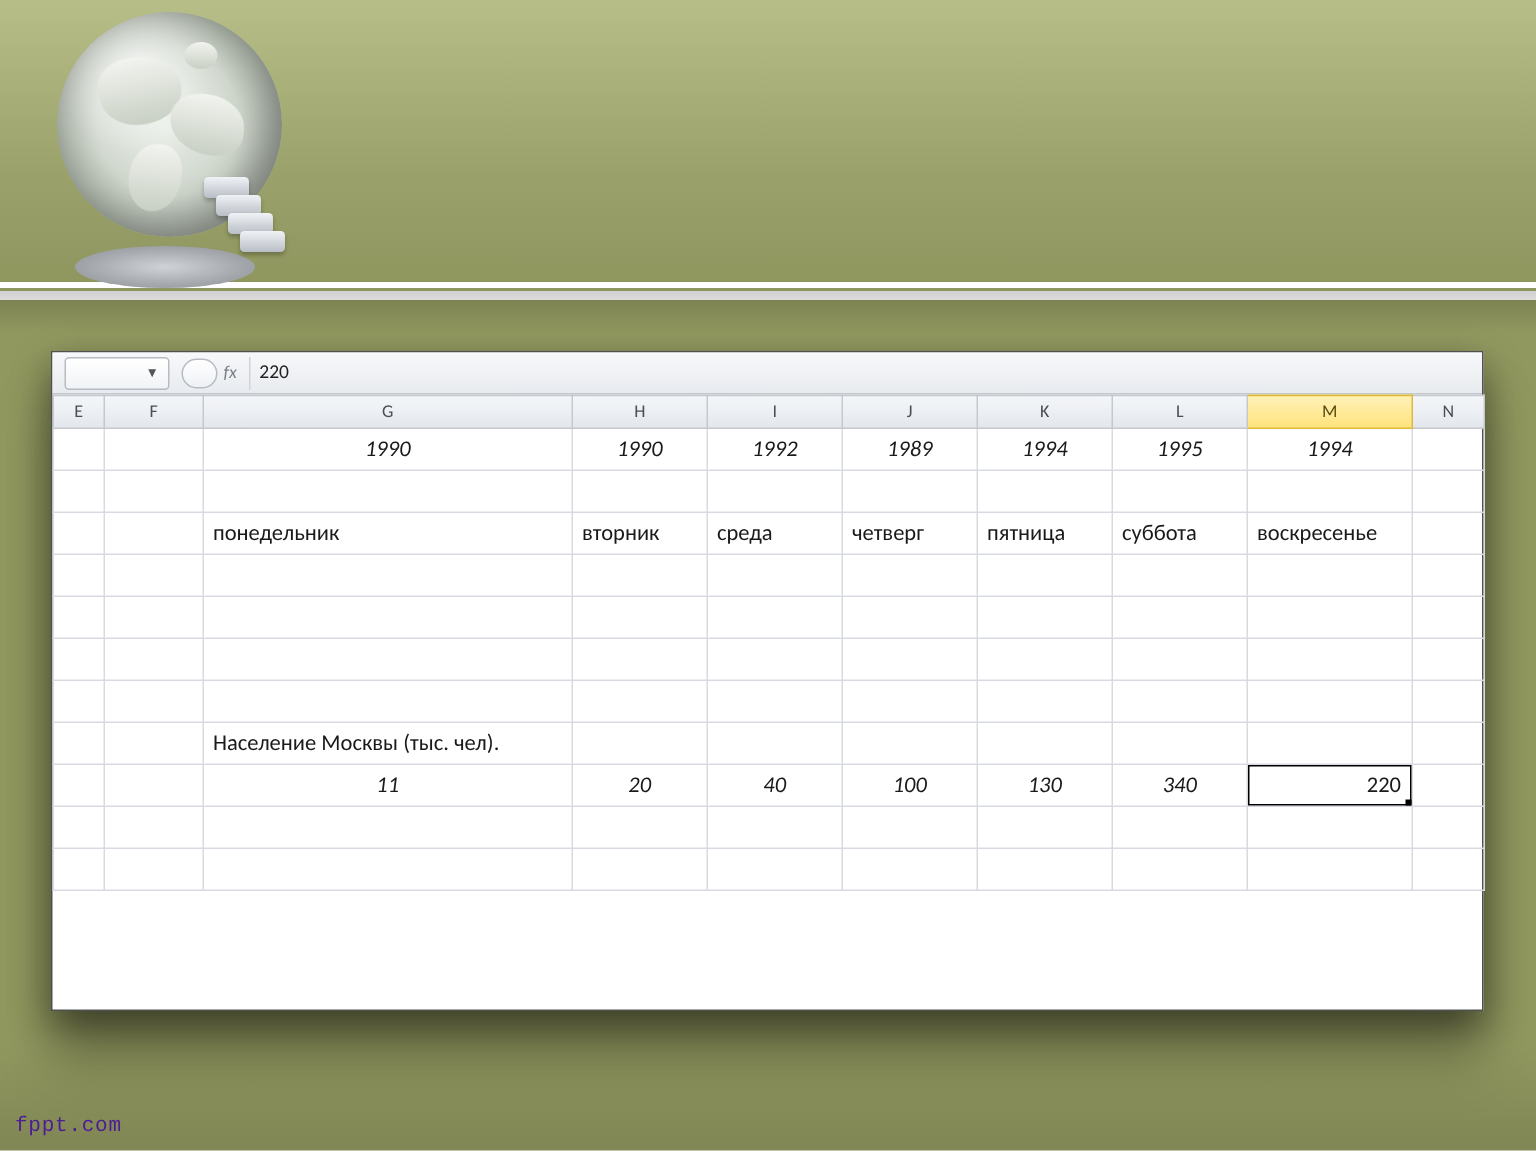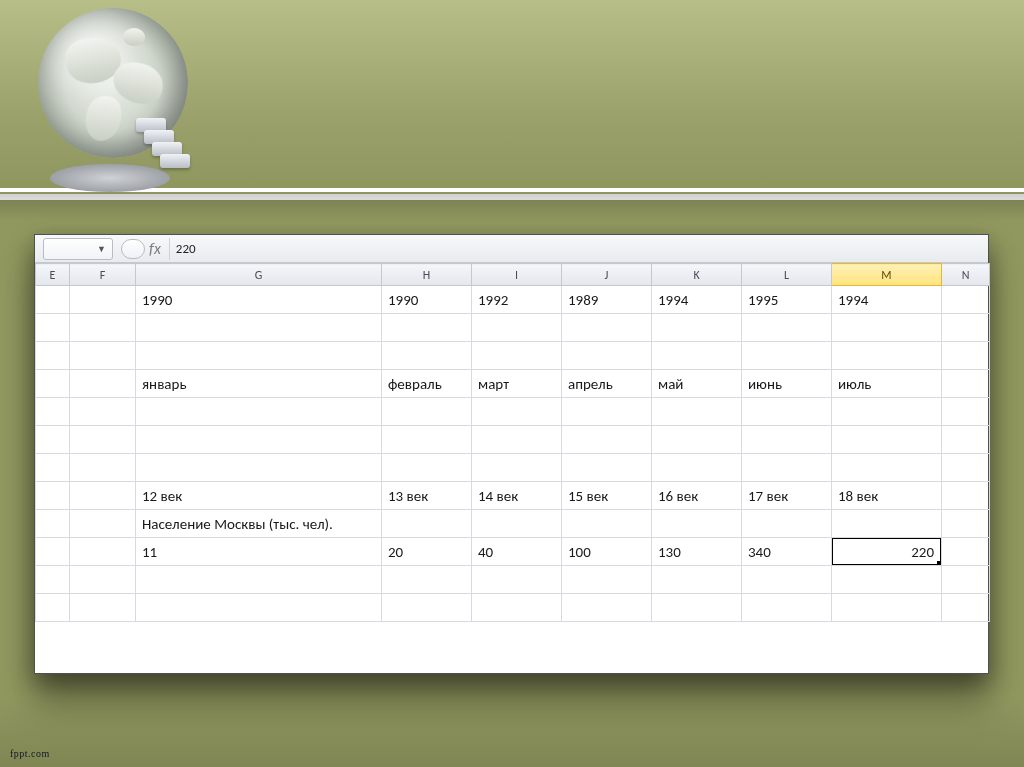--- a/index.html
+++ b/index.html
@@ -109,21 +109,21 @@
   }
   .btn-pill {
     width: 24px; height: 20px;
     border: 1px solid #b7bcc4;
     border-radius: 10px;
     background: linear-gradient(#fff,#eef1f5);
   }
   .fx-label {
     font-style: italic;
     color: #7a7f86;
-    font-size: 16px;
+    font-size: 12px;
   }
   .fx-value {
     margin-left: 8px;
     padding-left: 6px;
     height: 22px;
     line-height: 22px;
     flex: 1;
     border-left: 1px solid #cfd3d9;
     color: #222;
   }
@@ -159,45 +159,45 @@
   }
 
   .grid td {
     border: 1px solid #d7dbe1;
     height: 28px;
     padding: 0 6px;
     vertical-align: middle;
     white-space: nowrap;
     overflow: hidden;
   }
-  .grid td.num { text-align: left; }
+  .grid td.num { text-align: center; font-style: italic; }
   .grid td.txt { text-align: left; }
   .grid td.empty { }
 
   .cell-sel-wrap { position: relative; padding:0; }
   .cell-sel {
     position: absolute;
     top: -1px; left: -1px; right: -1px; bottom: -1px;
     border: 2px solid #000;
     display:flex; align-items:center; justify-content:flex-end;
     padding: 0 6px;
     background:#fff;
   }
   .fill-handle {
     position:absolute; right:-3px; bottom:-3px;
     width:6px; height:6px; background:#000;
   }
 
   .footer-brand {
     position: absolute;
     left: 10px; bottom: 8px;
-    font-size: 10px;
-    color: #0f172a;
+    font-size: 14px;
+    color: #4c1d95;
     letter-spacing: 0.5px;
-    font-family: Liberation Serif, serif;
+    font-family: Liberation Mono, monospace;
   }
   
   .bottom-shade {
     position:absolute; left:0; bottom:0; width:100%; height:70px;
     background: linear-gradient(rgba(0,0,0,0), rgba(0,0,0,0.12));
     pointer-events:none;
   }
 </style>
 </head>
 <body>
@@ -269,87 +269,75 @@
           <td class="empty"></td>
           <td class="empty"></td>
           <td class="empty"></td>
           <td class="empty"></td>
           <td class="empty"></td>
           <td class="empty"></td>
         </tr>
         <tr>
           <td class="empty"></td>
           <td class="empty"></td>
-          <td class="empty"></td>
-          <td class="empty"></td>
-          <td class="empty"></td>
-          <td class="empty"></td>
-          <td class="empty"></td>
-          <td class="empty"></td>
-          <td class="empty"></td>
-          <td class="empty"></td>
-        </tr>
-        <tr>
-          <td class="empty"></td>
-          <td class="empty"></td>
-          <td class="txt">январь</td>
-          <td class="txt">февраль</td>
-          <td class="txt">март</td>
-          <td class="txt">апрель</td>
-          <td class="txt">май</td>
-          <td class="txt">июнь</td>
-          <td class="txt">июль</td>
-          <td class="empty"></td>
-        </tr>
-        <tr>
-          <td class="empty"></td>
-          <td class="empty"></td>
-          <td class="empty"></td>
-          <td class="empty"></td>
-          <td class="empty"></td>
-          <td class="empty"></td>
-          <td class="empty"></td>
-          <td class="empty"></td>
-          <td class="empty"></td>
-          <td class="empty"></td>
-        </tr>
-        <tr>
-          <td class="empty"></td>
-          <td class="empty"></td>
-          <td class="empty"></td>
-          <td class="empty"></td>
-          <td class="empty"></td>
-          <td class="empty"></td>
-          <td class="empty"></td>
-          <td class="empty"></td>
-          <td class="empty"></td>
-          <td class="empty"></td>
-        </tr>
-        <tr>
-          <td class="empty"></td>
-          <td class="empty"></td>
-          <td class="empty"></td>
-          <td class="empty"></td>
-          <td class="empty"></td>
-          <td class="empty"></td>
-          <td class="empty"></td>
-          <td class="empty"></td>
-          <td class="empty"></td>
-          <td class="empty"></td>
-        </tr>
-        <tr>
-          <td class="empty"></td>
-          <td class="empty"></td>
-          <td class="txt">12 век</td>
-          <td class="txt">13 век</td>
-          <td class="txt">14 век</td>
-          <td class="txt">15 век</td>
-          <td class="txt">16 век</td>
-          <td class="txt">17 век</td>
-          <td class="txt">18 век</td>
+          <td class="txt">понедельник</td>
+          <td class="txt">вторник</td>
+          <td class="txt">среда</td>
+          <td class="txt">четверг</td>
+          <td class="txt">пятница</td>
+          <td class="txt">суббота</td>
+          <td class="txt">воскресенье</td>
+          <td class="empty"></td>
+        </tr>
+        <tr>
+          <td class="empty"></td>
+          <td class="empty"></td>
+          <td class="empty"></td>
+          <td class="empty"></td>
+          <td class="empty"></td>
+          <td class="empty"></td>
+          <td class="empty"></td>
+          <td class="empty"></td>
+          <td class="empty"></td>
+          <td class="empty"></td>
+        </tr>
+        <tr>
+          <td class="empty"></td>
+          <td class="empty"></td>
+          <td class="empty"></td>
+          <td class="empty"></td>
+          <td class="empty"></td>
+          <td class="empty"></td>
+          <td class="empty"></td>
+          <td class="empty"></td>
+          <td class="empty"></td>
+          <td class="empty"></td>
+        </tr>
+        <tr>
+          <td class="empty"></td>
+          <td class="empty"></td>
+          <td class="empty"></td>
+          <td class="empty"></td>
+          <td class="empty"></td>
+          <td class="empty"></td>
+          <td class="empty"></td>
+          <td class="empty"></td>
+          <td class="empty"></td>
+          <td class="empty"></td>
+        </tr>
+        <tr>
+          <td class="empty"></td>
+          <td class="empty"></td>
+          <td class="empty"></td>
+          <td class="empty"></td>
+          <td class="empty"></td>
+          <td class="empty"></td>
+          <td class="empty"></td>
+          <td class="empty"></td>
+          <td class="empty"></td>
           <td class="empty"></td>
         </tr>
         <tr>
           <td class="empty"></td>
           <td class="empty"></td>
           <td class="txt">Население Москвы (тыс. чел).</td>
           <td class="empty"></td>
           <td class="empty"></td>
           <td class="empty"></td>
           <td class="empty"></td>

